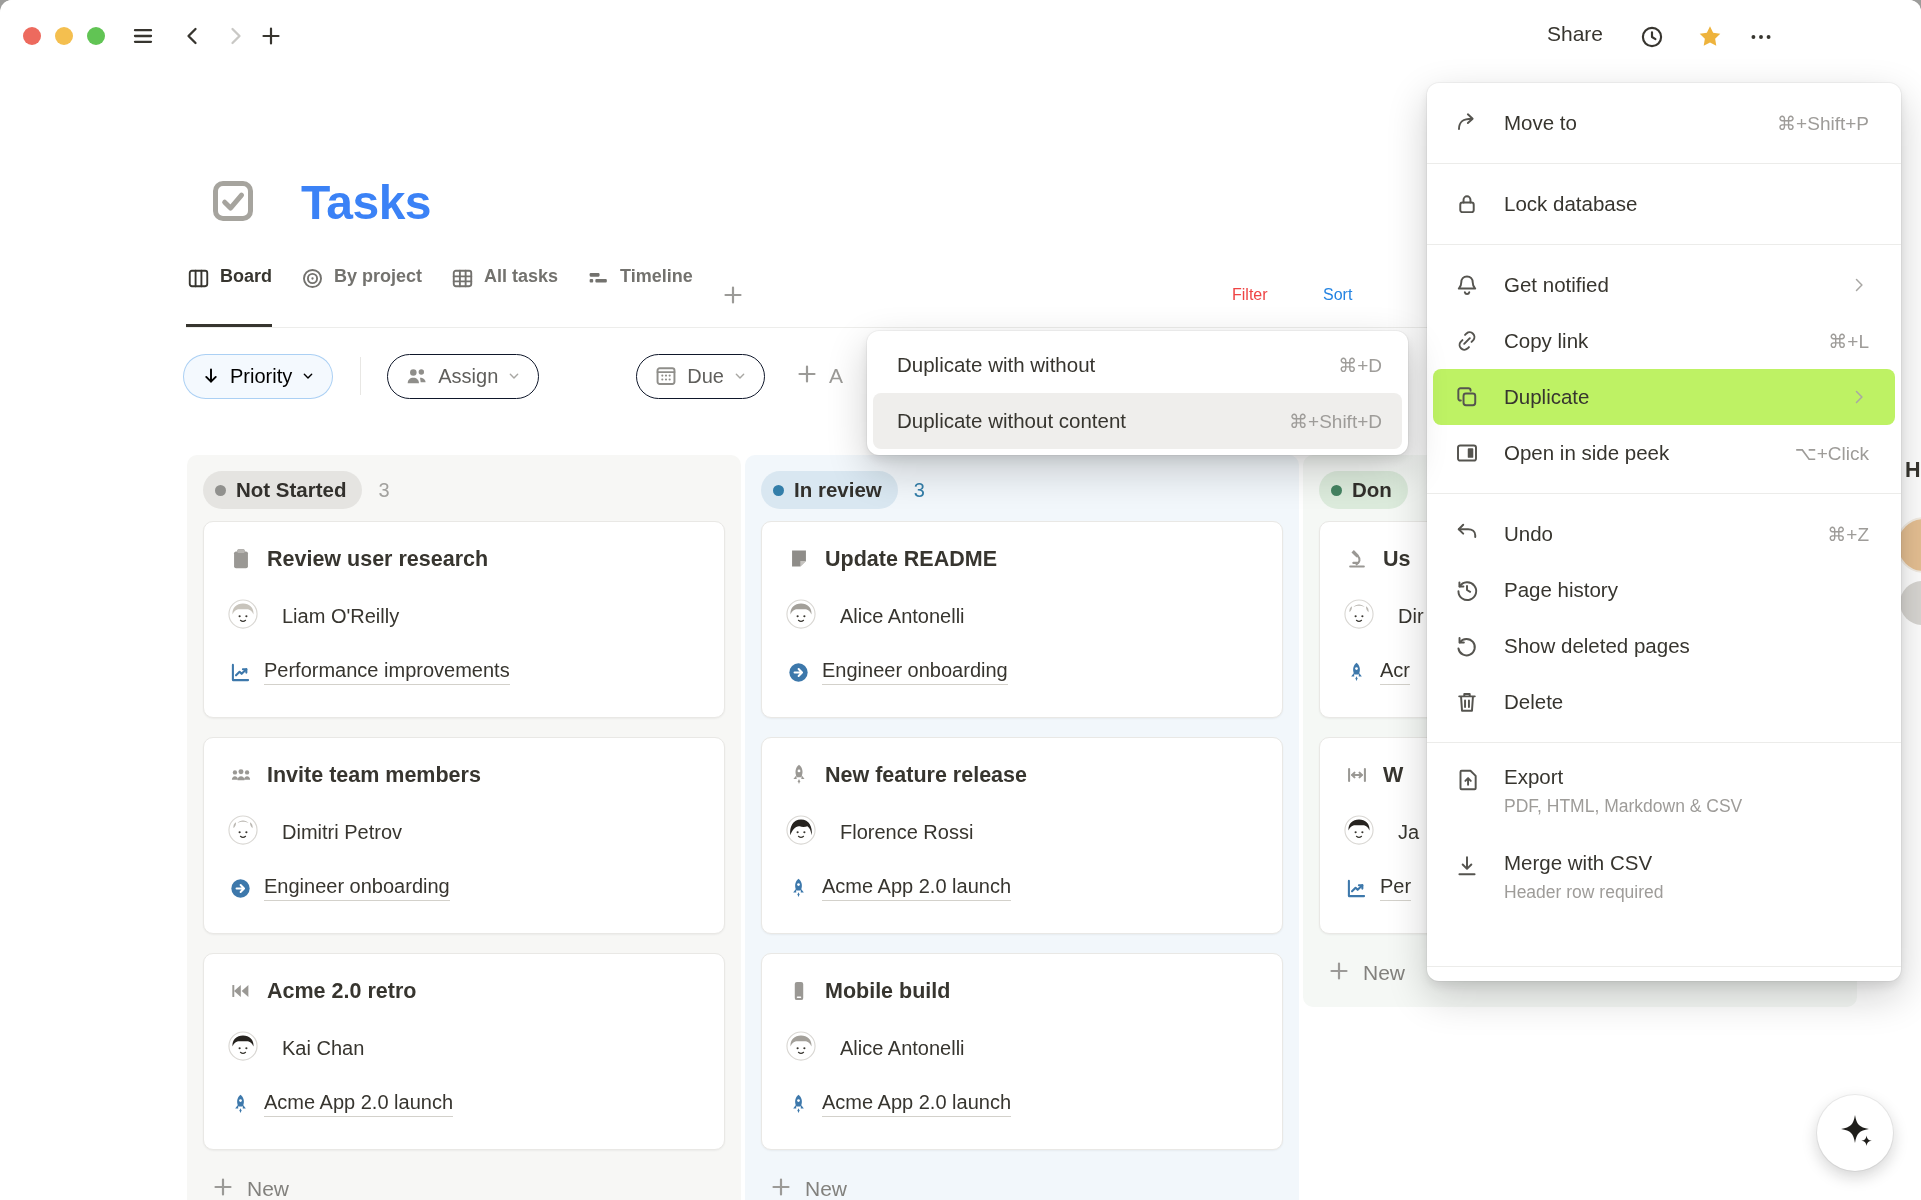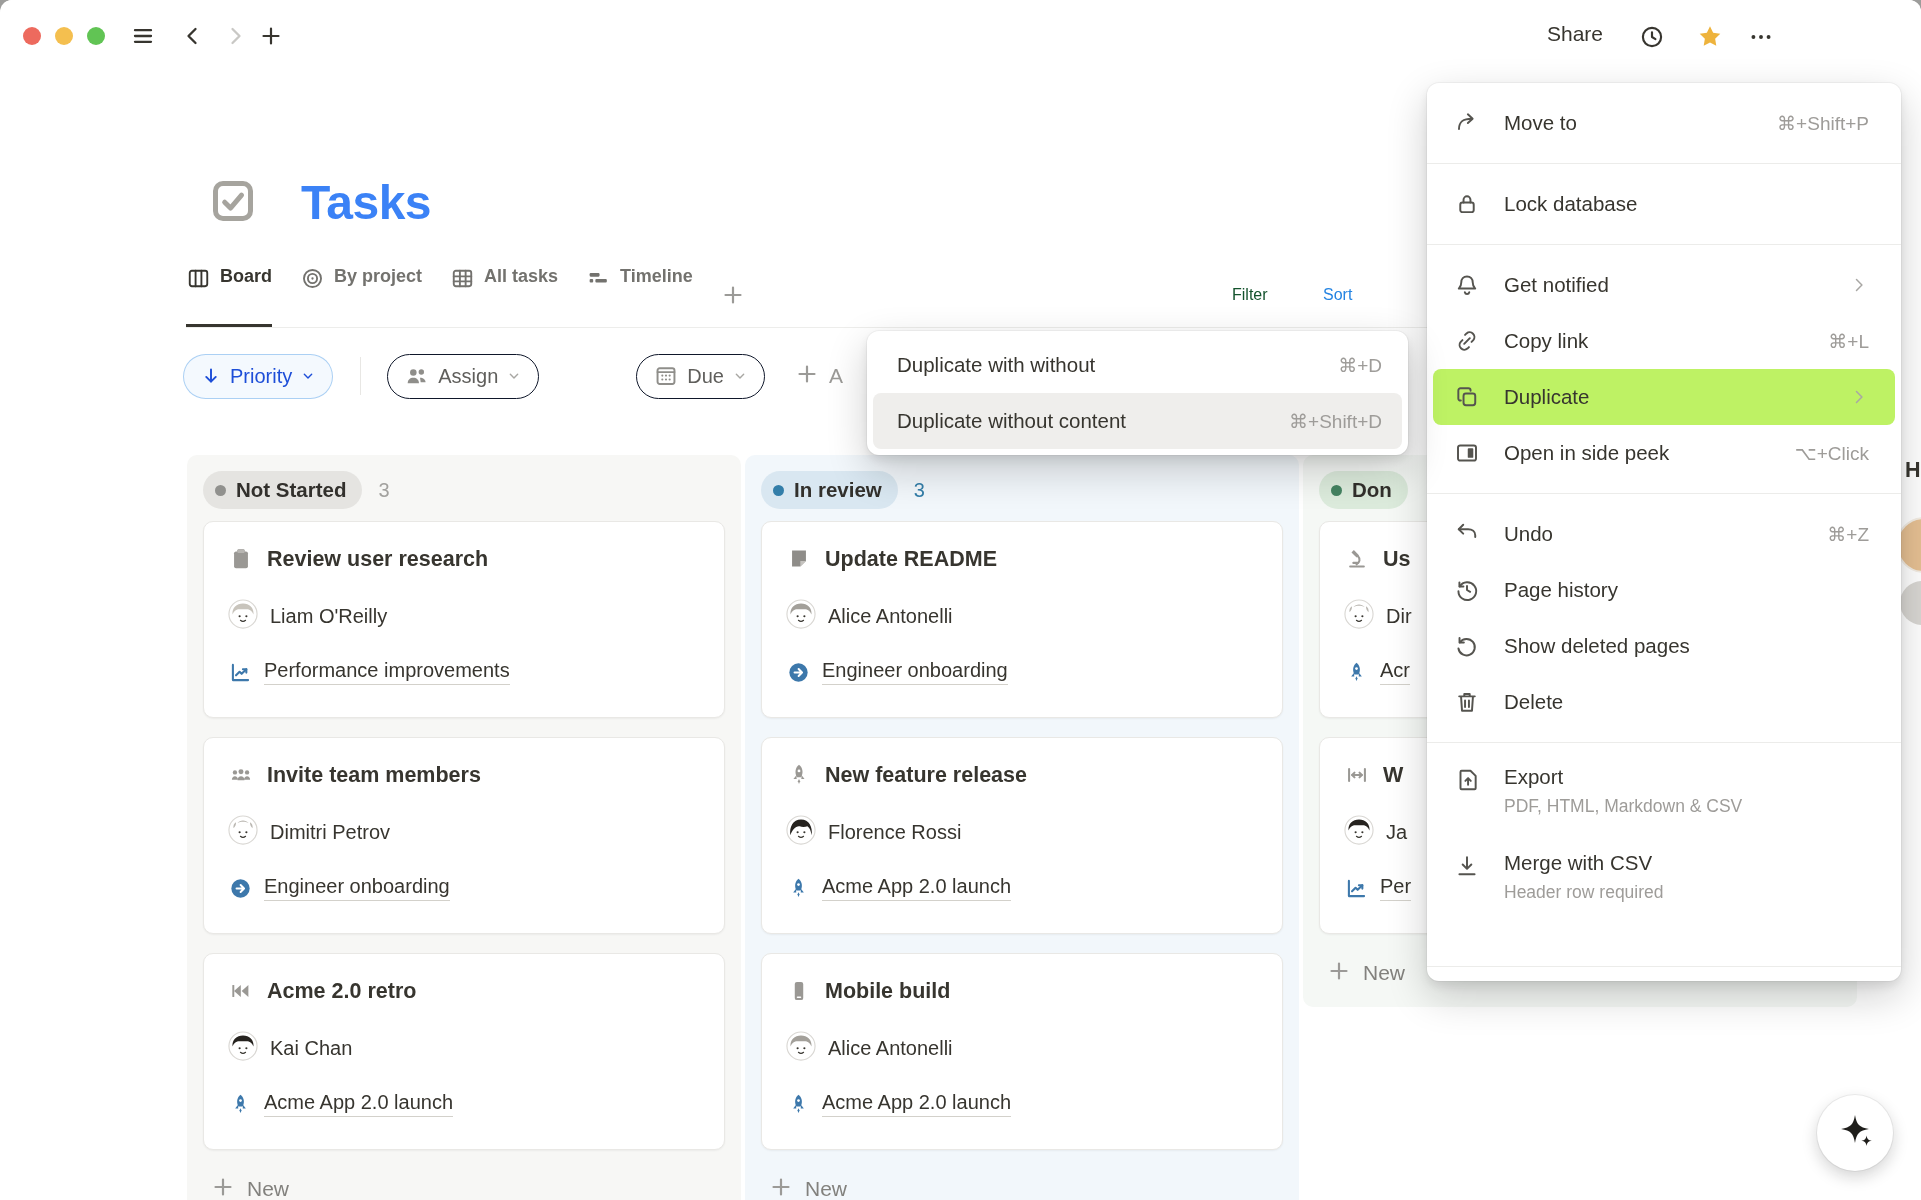--- a/index.html
+++ b/index.html
@@ -18,43 +18,43 @@
   .title-wrap{position:absolute;left:208px;top:160px;display:flex;align-items:center;gap:28px;}
   .title-wrap h1{margin:15px;font-size:48px;font-weight:700;letter-spacing:-0.5px;color:#3b82f6;}
   
   .tabsbar{position:absolute;left:0;top:266px;width:1921px;height:62px;}
   .tabs-divider{position:absolute;left:186px;top:61px;width:1554px;height:1px;background:#ededeb;}
   .tabs{position:absolute;left:186px;top:0;display:flex;gap:28px;}
   .tab{display:flex;align-items:flex-start;gap:9px;height:58px;font-size:18px;font-weight:700;color:#73726e;cursor:pointer;border-bottom:3.5px solid transparent;}
   .tab.active{color:#37352f;border-bottom-color:#37352f;}
   .tab svg{display:block;}
   .tab-plus{display:flex;align-items:center;height:58px;color:#9b9a97;cursor:pointer;}
-  #filter-btn{left:1232px;color:#14532d;position:absolute;cursor:pointer;height:58px;display:flex;align-items:center;}
+  #filter-btn{left:1232px;color:#ef4444;position:absolute;cursor:pointer;height:58px;display:flex;align-items:center;}
   #sort-btn{left:1323px;color:#2383e2;position:absolute;cursor:pointer;height:58px;display:flex;align-items:center;}
   
   .chips{position:absolute;left:183px;top:353px;height:46px;display:flex;align-items:center;}
   .chip{display:flex;align-items:center;gap:8px;height:45px;border-radius:23px;padding:0 16px;font-size:20px;cursor:pointer;box-sizing:border-box;}
-  .chip.blue{color:#1d4ed8;background:#f4f9fe;border:1px solid rgba(35,131,226,0.35);}
+  .chip.blue{color:#000000;background:#f4f9fe;border:1px solid rgba(35,131,226,0.35);}
   .chip.plain{color:#5f5e5b;background:#fff;border:1px solid #0f172a;}
   .chip svg{display:block;}
   .chips-sep{width:1px;height:38px;background:#e8e7e4;margin:0 26px 0 27px;}
   .chip-gap{width:18px;}
   .add-filter{display:flex;align-items:center;gap:10px;color:#9b9a97;font-size:21px;margin-left:30px;cursor:pointer;}
   
   .board{position:absolute;left:0;top:455px;width:1921px;height:745px;}
   .col{position:absolute;top:0;border-radius:10px;padding:16px 16px 14px;box-sizing:border-box;width:554px;}
   .col.tall{height:770px;}
   .col-header{display:flex;align-items:center;gap:16px;height:38px;margin-bottom:12px;}
   .col-pill{display:flex;align-items:center;gap:10px;height:38px;border-radius:19px;padding:0 16px 0 12px;font-size:20.5px;font-weight:600;color:#32302c;cursor:pointer;}
   .col-dot{width:11px;height:11px;border-radius:50%;}
   .col-count{font-size:20px;}
   .card{background:#fff;border:1px solid #e9e8e5;border-radius:10px;box-shadow:0 1px 2px rgba(15,15,15,0.05);padding:24px 24px 0;height:197px;box-sizing:border-box;margin-bottom:19px;cursor:pointer;overflow:hidden;}
   .c-row{display:flex;align-items:center;}
   .c-title{gap:13px;margin-bottom:27px;font-size:21.5px;font-weight:600;color:#37352f;white-space:nowrap;}
-  .c-person{gap:12px;margin-bottom:25px;font-size:20px;color:#37352f;white-space:nowrap;}
+  .c-person{gap:24px;margin-bottom:25px;font-size:20px;color:#37352f;white-space:nowrap;}
   .c-link{gap:11px;font-size:20px;font-weight:500;color:#37352f;white-space:nowrap;}
   .c-link .lnk{border-bottom:1.5px solid #d3d1cb;padding-bottom:2px;}
   .c-title svg,.c-link svg{display:block;flex:none;}
   .avatar{width:30px;height:30px;flex:none;}
   .new-row{display:flex;align-items:center;gap:12px;color:#82817d;font-size:21px;margin-top:15px;padding-left:8px;cursor:pointer;height:40px;}
   
   .peek-h{position:absolute;left:1905px;top:458px;font-size:21.5px;font-weight:600;color:#37352f;z-index:10;}
   .peek-av1{position:absolute;left:1896px;top:517px;width:52px;height:52px;border-radius:50%;background:#e6c093;border:2px solid #f3ede4;z-index:10;}
   .peek-av2{position:absolute;left:1900px;top:581px;width:44px;height:44px;border-radius:50%;background:#d9d7d3;z-index:10;}
   

